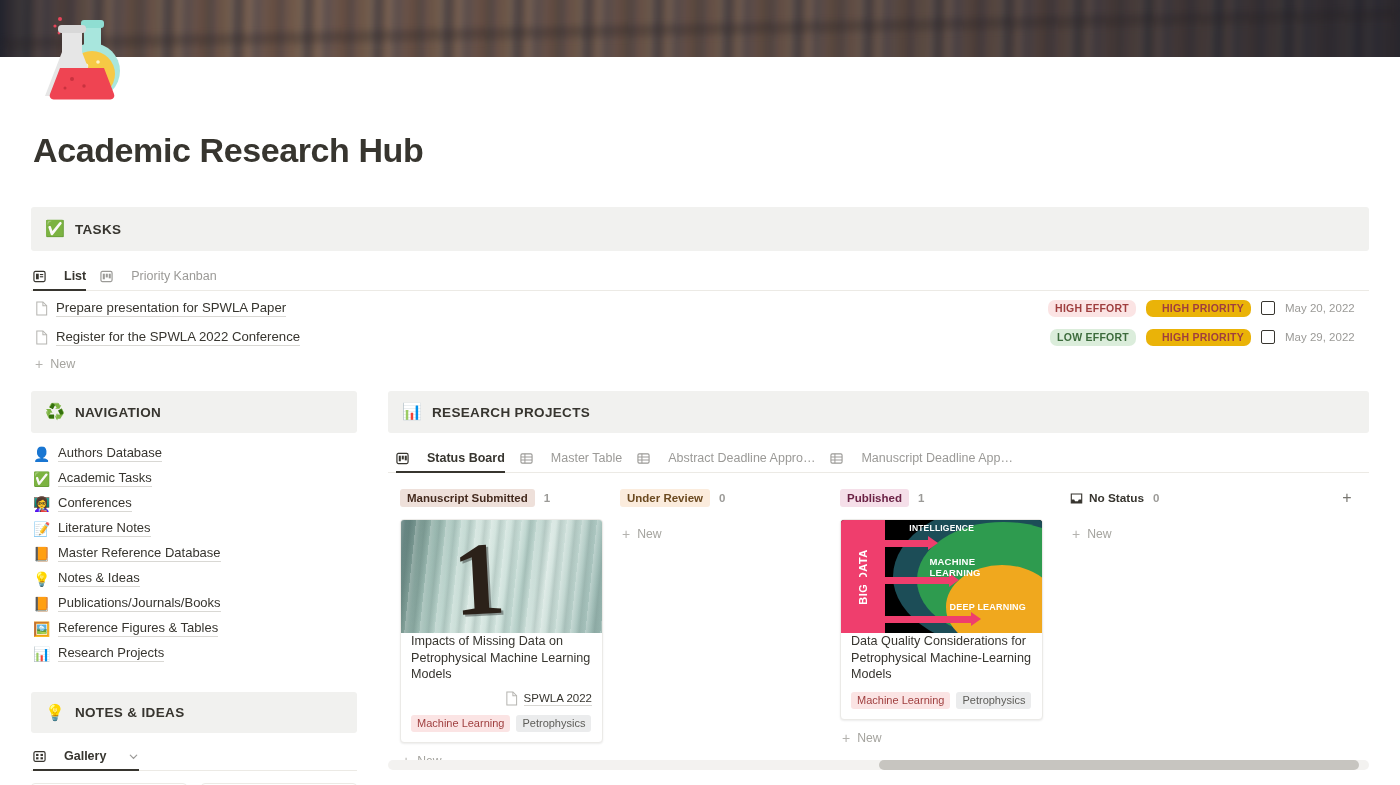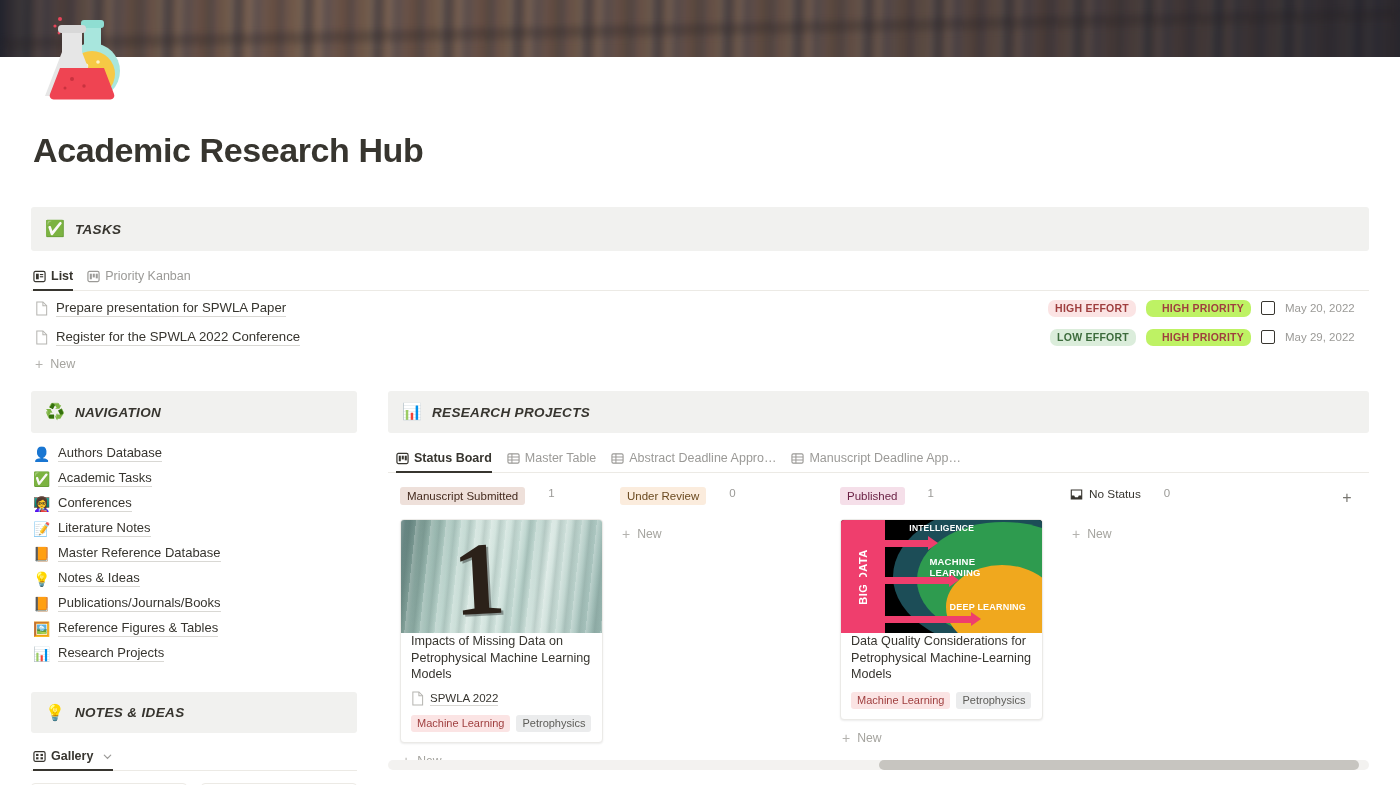--- a/index.html
+++ b/index.html
@@ -57,35 +57,35 @@
   .section-band {
     background: #f1f1ef;
     border-radius: 3px;
     display: flex; align-items: center;
     padding-left: 14px;
     gap: 10px;
   }
   .section-band .sb-emoji { font-size: 16px; line-height: 1; }
   .section-band .sb-label {
     font-size: 13.5px; font-weight: bold; letter-spacing: .35px;
-    color: #37352f; text-transform: uppercase; font-style: italic;
+    color: #37352f; text-transform: uppercase;
   }
 
   
   .tasks-block { position: absolute; left: 31px; top: 207px; width: 1338px; }
   .tasks-band { height: 44px; }
 
   .viewtabs {
     display: flex; align-items: flex-end; gap: 14px;
     height: 30px; margin-top: 10px;
     border-bottom: 1px solid #eceae5;
     padding-left: 2px;
   }
   .vtab {
-    display: flex; align-items: center; gap: 5px;
+    display: flex; align-items: center; gap: 18px;
     font-size: 12.5px; color: #9b9a97;
     padding-bottom: 7px; position: relative; cursor: pointer;
   }
   .vtab.active { color: #37352f; font-weight: bold; }
   .vtab.active::after {
     content: ""; position: absolute; left: 0; right: 0; bottom: -1px;
     height: 2px; background: #37352f;
   }
 
   .task-row {
@@ -98,21 +98,21 @@
     border-bottom: 1px solid #d9d8d4; line-height: 16px; cursor: pointer;
   }
   .task-right { margin-left: auto; display: flex; align-items: center; gap: 10px; }
   .pill {
     font-size: 10.5px; font-weight: bold; letter-spacing: .25px;
     padding: 3px 7px 3px 7px; border-radius: 7px; line-height: 11px;
     white-space: nowrap;
   }
   .pill.effort-high { background: #fbe4e4; color: #9f3e3e; }
   .pill.effort-low  { background: #dbeddb; color: #3c6b3c; }
-  .pill.prio-high   { background: #bef264; color: #9f3e3e; padding-left: 16px; }
+  .pill.prio-high   { background: #eab308; color: #9f3e3e; padding-left: 16px; }
   .checkbox {
     width: 14px; height: 14px; border: 1.6px solid #37352f;
     border-radius: 2px; background: #fff; cursor: pointer;
   }
   .task-date { font-size: 11.5px; color: #9b9a97; width: 84px; }
 
   .newrow {
     display: flex; align-items: center; gap: 7px;
     font-size: 12.5px; color: #a5a49f; margin-top: 8px; padding-left: 4px;
     cursor: pointer;
@@ -159,21 +159,21 @@
   }
 
   .board {
     position: relative;
     margin-top: 14px;
     height: 300px;
   }
   .board-cols { display: flex; gap: 0px; }
   .board-col { width: 220px; flex: none; padding-left: 12px; }
   .board-col.col-wide { width: 230px; }
-  .col-head { display: flex; align-items: flex-start; gap: 23px; height: 22px; }
+  .col-head { display: flex; align-items: center; gap: 9px; height: 22px; font-weight: bold; }
   .col-pill {
     font-size: 11.5px; padding: 2px 7px; border-radius: 3px; line-height: 14px;
     white-space: nowrap;
   }
   .col-pill.p-submitted { background: #eee0da; color: #442a1e; }
   .col-pill.p-review    { background: #fbecdd; color: #6b4a20; }
   .col-pill.p-published { background: #f5dfe9; color: #6b2245; }
   .col-nostatus {
     display: flex; align-items: center; gap: 6px;
     font-size: 11.8px; color: #37352f;
@@ -189,21 +189,21 @@
     box-shadow: 0 1px 2px rgba(15,15,15,.08);
     overflow: hidden;
     cursor: pointer;
   }
   .card-cover { width: 100%; height: 113px; position: relative; overflow: hidden; }
   .card-body { padding: 0 10px 10px 10px; }
   .card-title {
     font-size: 12.6px; line-height: 16.5px; color: #37352f; font-weight: 400;
   }
   .card-rel {
-    display: flex; align-items: center; gap: 6px; margin-top: 8px;
+    display: flex; align-items: center; gap: 6px; margin-top: 8px; justify-content: flex-end;
   }
   .card-rel-text {
     font-size: 11.5px; color: #37352f;
     border-bottom: 1px solid #d9d8d4; line-height: 14px;
   }
   .card-tags { display: flex; gap: 6px; margin-top: 9px; flex-wrap: wrap; }
   .tag {
     font-size: 11px; padding: 2px 6px; border-radius: 3px; line-height: 13px;
   }
   .tag.t-ml { background: #fbe4e4; color: #9f3e3e; }

